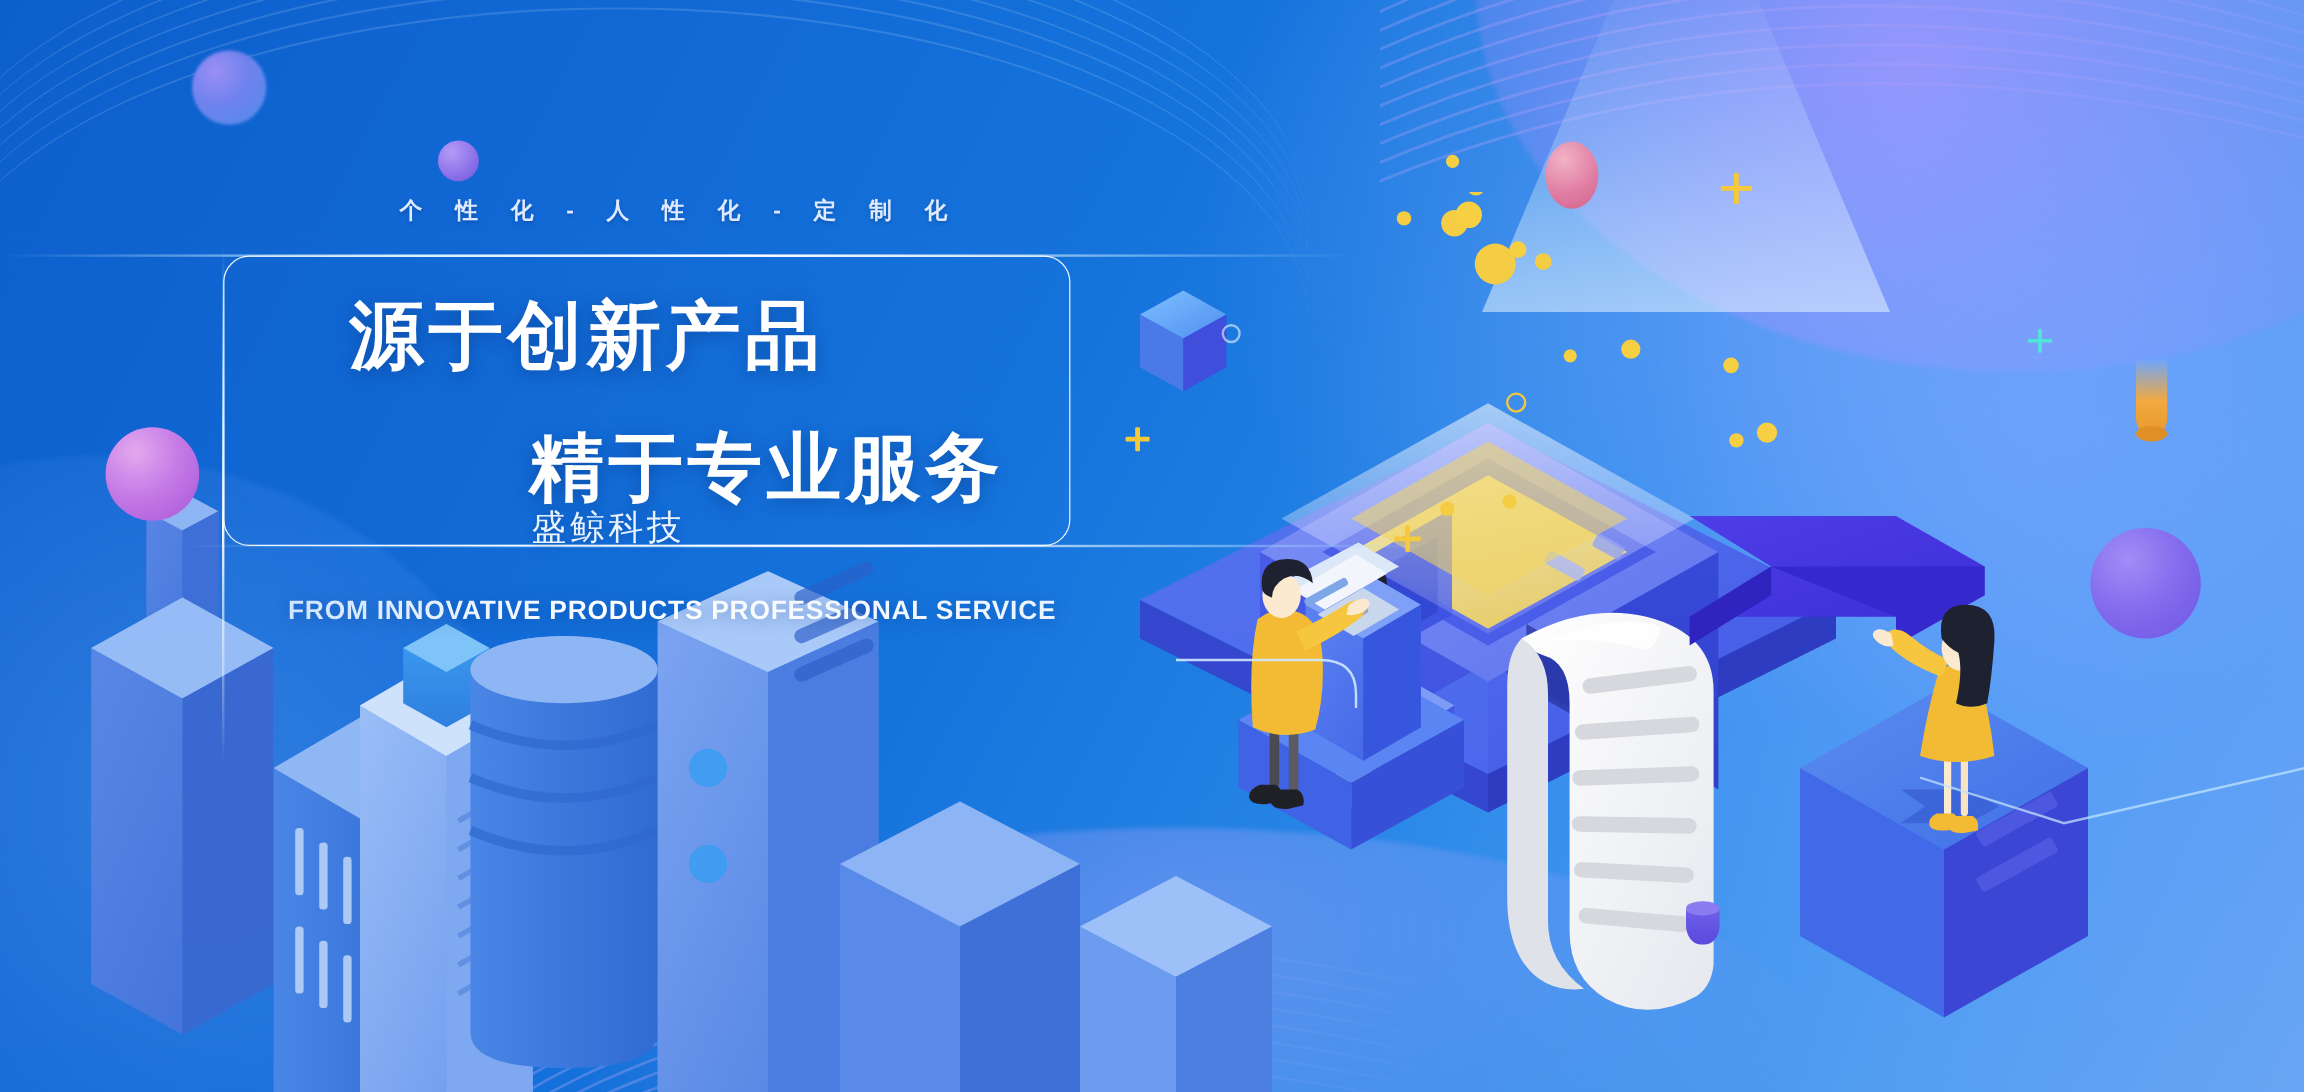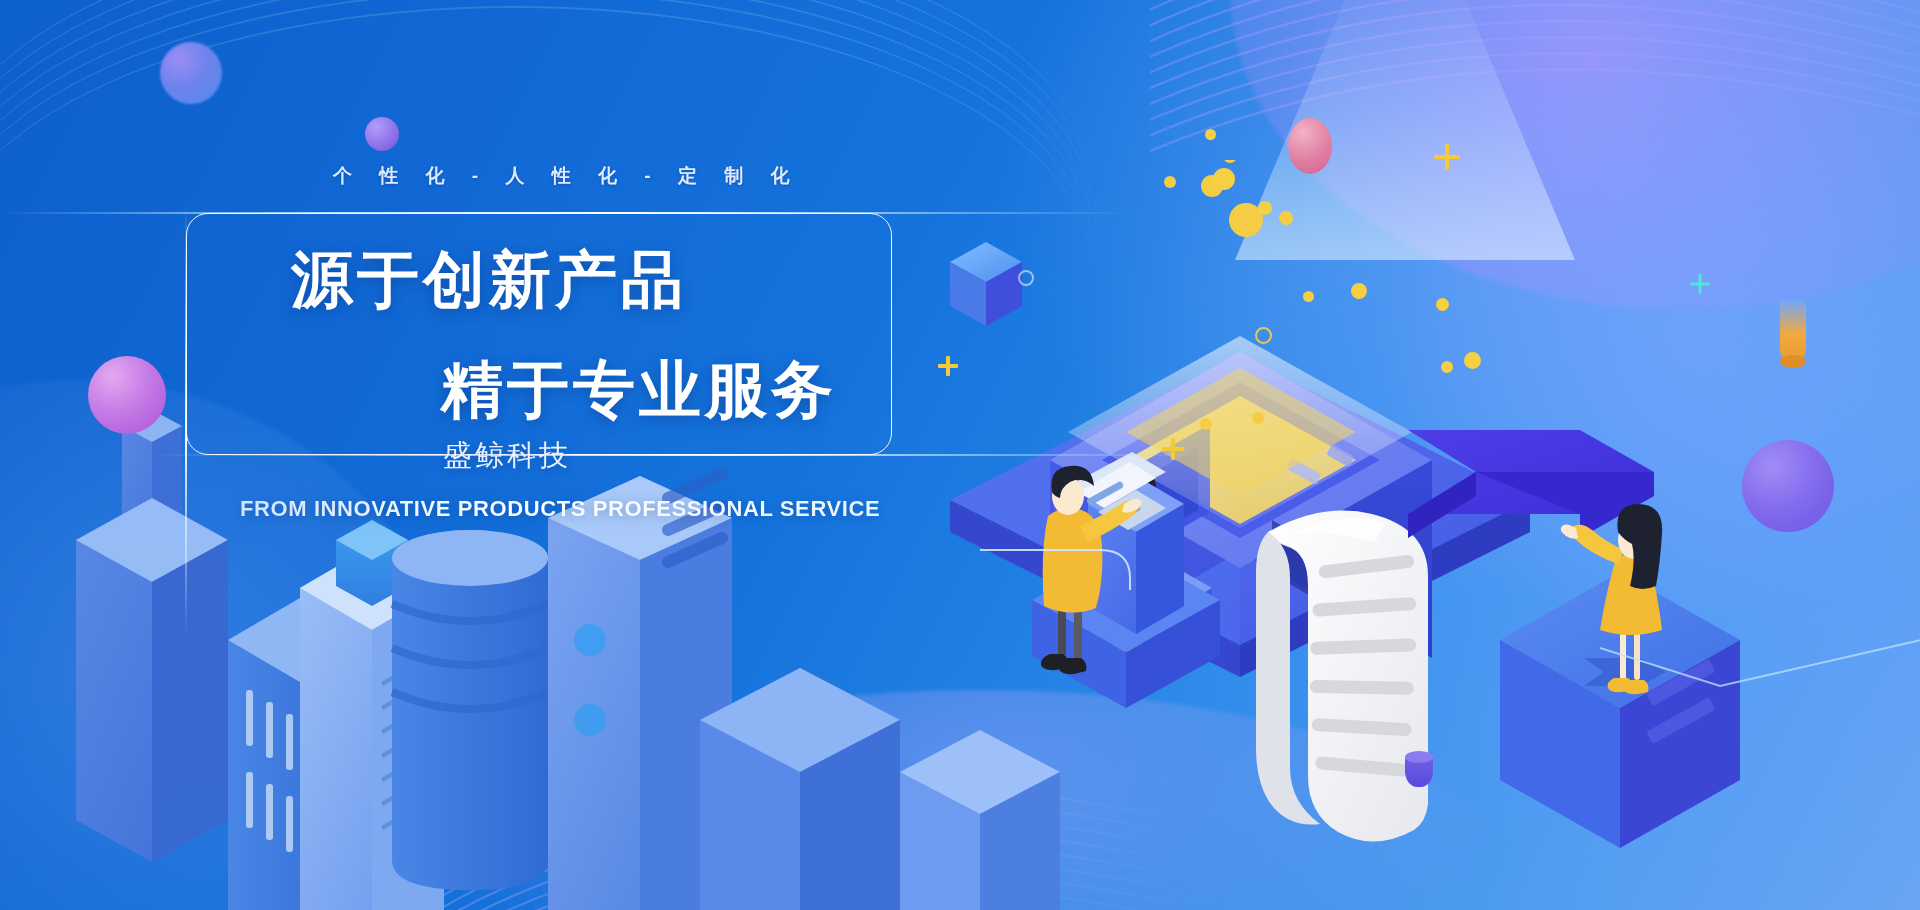--- a/index.html
+++ b/index.html
@@ -162,21 +162,21 @@
     position:absolute;
     color:#ffffff; font-weight:bold;
     font-size:62px; letter-spacing:4px;
     white-space:nowrap;
     text-shadow:0 3px 14px rgba(3,40,110,.40);
   }
   .headline1 { left:291px; top:238px; }
   .headline2 { left:400px; top:348px;margin-left:41px; }
 
   .company {
-    position:absolute; left:443px; top:436px;
+    position:absolute; left:443px; top:420px;
     font-size:29px; color:#e8f2ff; letter-spacing:3px;
     font-weight:400; white-space:nowrap;
     text-shadow:0 2px 8px rgba(3,40,110,.35);
   }
   .en-sub {
     position:absolute; left:240px; top:496px;
     font-size:22px; font-weight:bold; letter-spacing:.6px;
     white-space:nowrap;
     background:linear-gradient(90deg,#cfe4ff 0%, #ffffff 42%, #eaf4ff 100%);
     -webkit-background-clip:text; background-clip:text; color:transparent;

